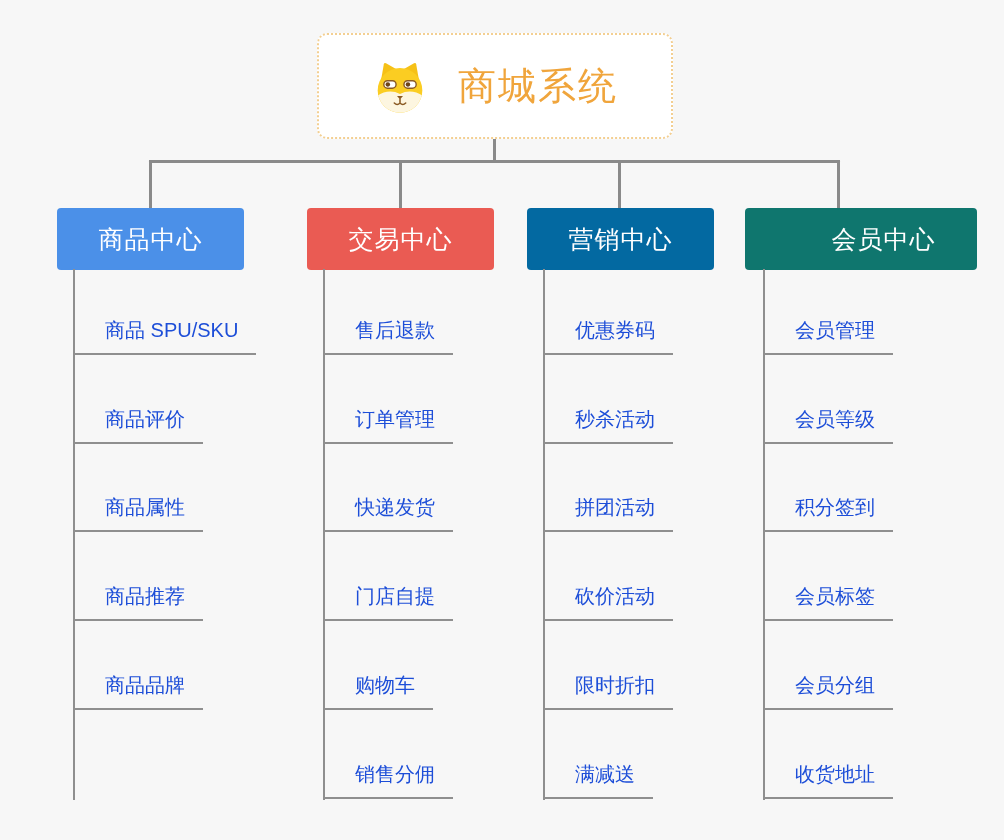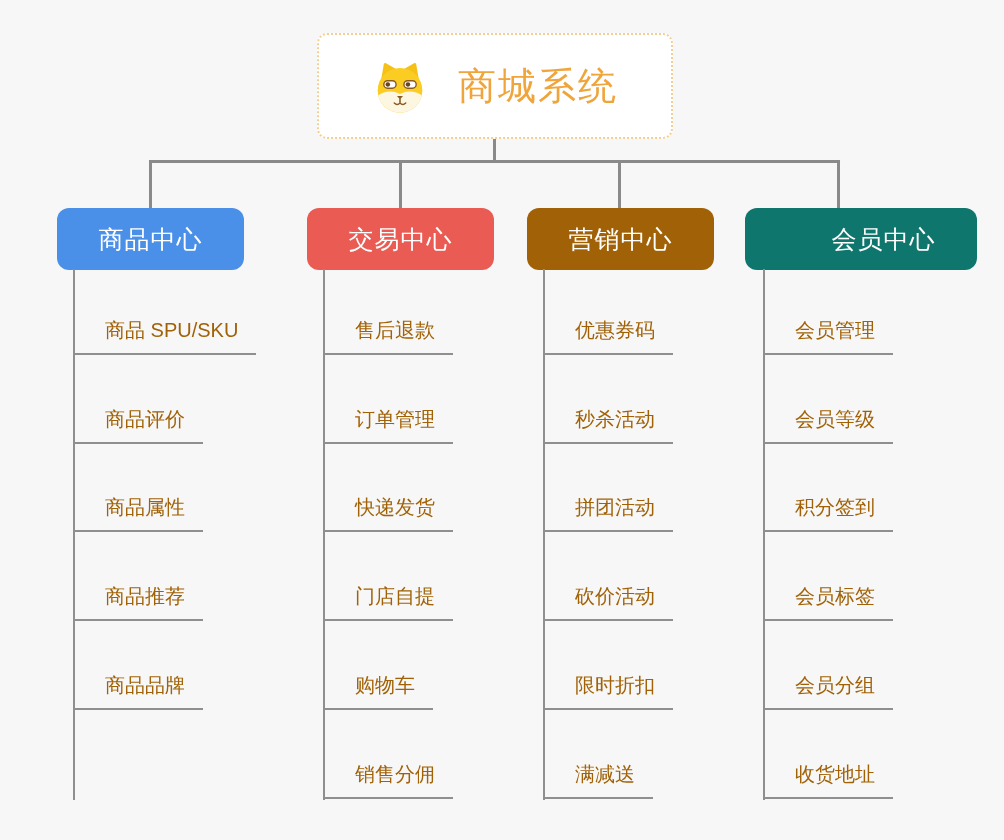--- a/index.html
+++ b/index.html
@@ -26,40 +26,40 @@
 
   
   .line{position:absolute;background:#8a8a8a;}
   .root-stub {left:493px;top:138px;width:3px;height:25px;}
   .rail      {left:149px;top:160px;width:691px;height:3px;border-radius:2px;}
   .drop      {top:160px;width:3px;height:49px;}
   .drop-1{left:149px;} .drop-2{left:399px;} .drop-3{left:618px;} .drop-4{left:837px;}
 
   
   .branch-box{
-    position:absolute;top:208px;width:187px;height:62px;border-radius:12px;
+    position:absolute;top:208px;width:187px;height:62px;border-radius:4px;
     display:flex;align-items:center;justify-content:center;
     color:#ffffff;font-size:25px;letter-spacing:1px;white-space:nowrap;
   }
   .branch-box-1{left:57px;}  .branch-box-2{left:307px;}
   .branch-box-3{left:527px;} .branch-box-4{left:745px;}
 
   
   .column{position:absolute;top:266px;width:250px;}
   .column-1{left:73px;} .column-2{left:323px;}
   .column-3{left:543px;} .column-4{left:763px;}
   .spine{
     position:absolute;left:0;top:3px;width:2px;height:531px;background:#8f8f8f;
   }
   .row{height:88.8px;display:flex;align-items:flex-end;}
   .leaf{
     display:inline-block;
     padding:0 18px 9px 32px;
     border-bottom:2px solid #8f8f8f;
-    font-size:20px;color:#a16207;white-space:nowrap;
+    font-size:20px;color:#1d4ed8;white-space:nowrap;
   }
 </style>
 </head>
 <body>
 
 <div class="canvas">
 
   <div class="line root-stub"></div>
   <div class="line rail"></div>
   <div class="line drop drop-1"></div>
@@ -87,21 +87,21 @@
     </svg>
     <span class="root-title" style="color: rgb(240, 165, 60);">商城系统</span>
   </div>
 
   <div class="branch-box branch-box-1" style="background: rgb(75, 144, 232);">
     <span>商品中心</span>
   </div>
   <div class="branch-box branch-box-2" style="background: rgb(234, 91, 83); text-align: right;">
     <span>交易中心</span>
   </div>
-  <div class="branch-box branch-box-3" style="background: #a16207;">
+  <div class="branch-box branch-box-3" style="background: #0369a1;">
     <span>营销中心</span>
   </div>
   <div class="branch-box branch-box-4" style="background: #0f766e; padding-left: 45px;">
     <span>会员中心</span>
   </div>
 
   <div class="column column-1">
     <div class="spine"></div>
     <div class="row">
         <span class="leaf">商品 SPU/SKU</span>

